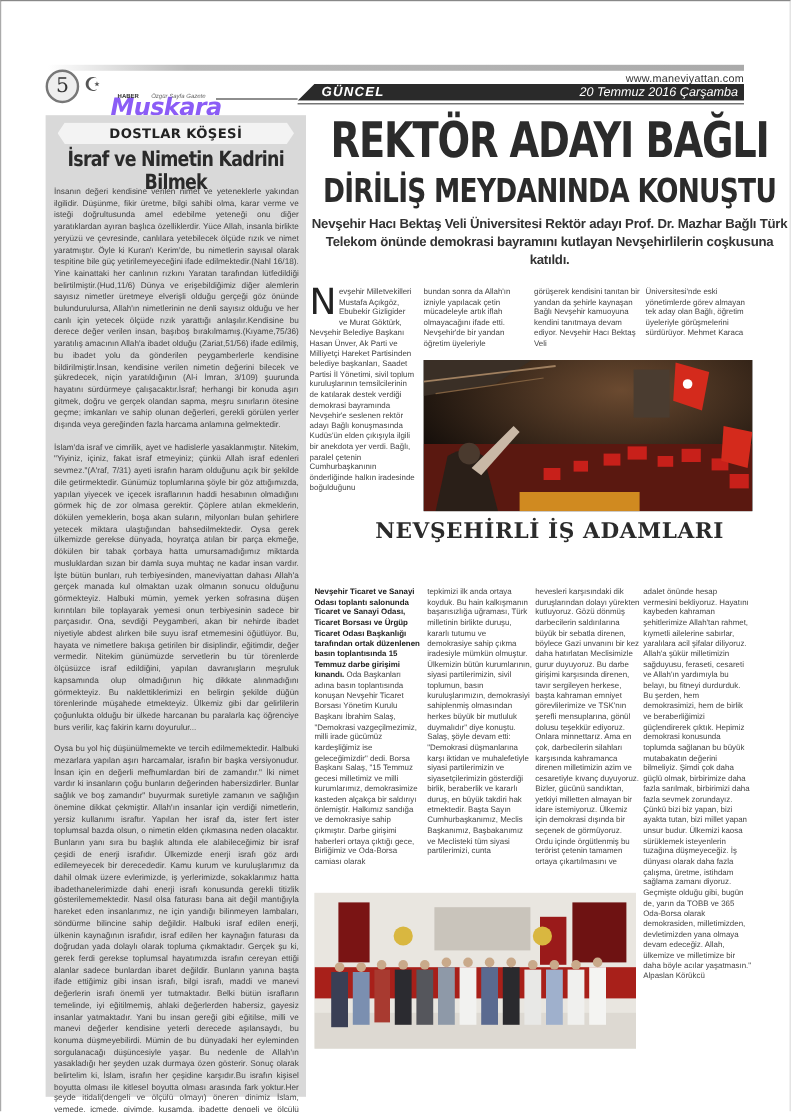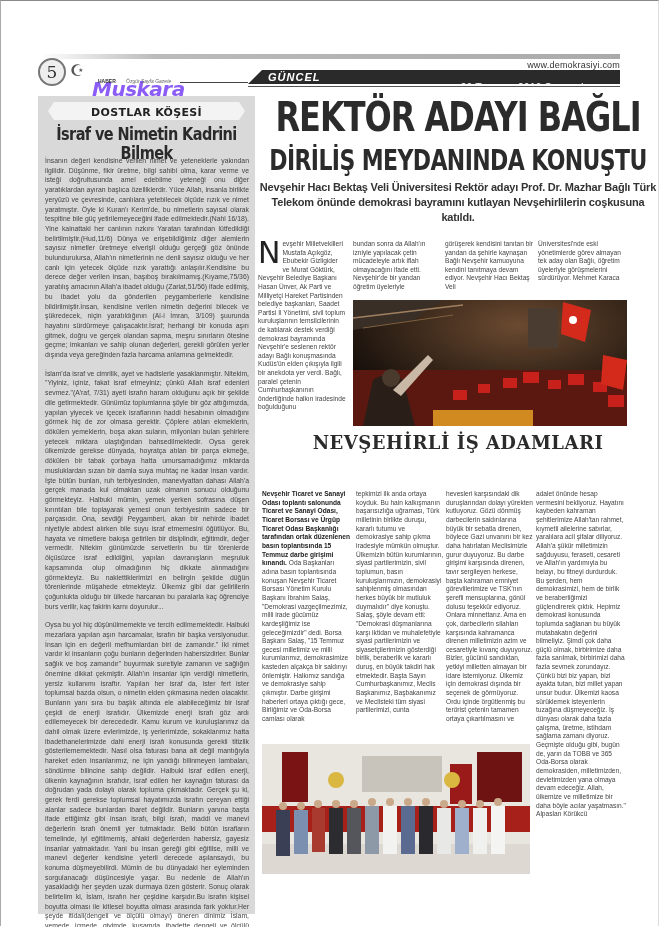--- a/index.html
+++ b/index.html
@@ -3,21 +3,21 @@
 <meta charset="utf-8">
 <style>
   html,body{margin:0;padding:0;}
   body{width:660px;height:927px;background:#fff;position:relative;overflow:hidden;font-family:"Liberation Sans",sans-serif;color:#222;}
   .frame{position:absolute;left:0;top:0;width:659px;height:926px;border-top:1px solid #888;border-left:1px solid #aaa;border-right:1px solid #ddd;box-sizing:border-box;}
   
   .hdr-bar-top{position:absolute;left:40px;top:54px;width:580px;height:5px;background:linear-gradient(90deg,#fff 0%,#bbb 20%,#aaa 100%);}
   .hdr-url{position:absolute;left:470px;top:60px;width:150px;text-align:right;font-size:9px;color:#333;letter-spacing:0.2px;}
   .hdr-slant{position:absolute;left:248px;top:70px;width:372px;height:14px;background:#2a2a2a;clip-path:polygon(14px 0,100% 0,100% 100%,0 100%);}
   .hdr-section{position:absolute;left:268px;top:70px;font-size:11px;font-weight:bold;color:#fff;letter-spacing:1px;line-height:14px;font-style:italic;}
-  .hdr-date{position:absolute;left:417px;top:70px;width:175px;text-align:right;font-size:10.5px;color:#fff;line-height:14px;font-style:italic;margin-top:10px;}
+  .hdr-date{position:absolute;left:440px;top:70px;width:175px;text-align:right;font-size:10.5px;color:#fff;line-height:14px;font-style:italic;}
   .hdr-line{position:absolute;left:248px;top:86px;width:372px;height:1px;background:#555;}
   .pg-num{position:absolute;left:38px;top:58px;width:24px;height:24px;border-radius:50%;border:2px solid #777;background:#eee;text-align:center;line-height:24px;font-family:"DejaVu Serif",serif;font-size:17px;color:#333;}
   .logo{position:absolute;left:70px;top:57px;}
   .logo-swirl{position:absolute;left:0;top:4px;font-size:16px;color:#555;}
   .logo-main{position:absolute;left:22px;top:0;font-family:"DejaVu Sans",sans-serif;font-weight:bold;font-size:20px;color:#8b5cf6;letter-spacing:-0.5px;font-style:italic;margin-top:20px;}
   .logo-sub{position:absolute;left:28px;top:21px;font-size:5px;font-weight:bold;color:#333;white-space:nowrap;}
   .logo-tag{position:absolute;left:56px;top:21px;font-size:5px;font-style:italic;color:#666;white-space:nowrap;}
   .logo-line{position:absolute;left:180px;top:82px;width:68px;height:1px;background:#444;}
 
   
@@ -49,21 +49,21 @@
   .s2c4{left:536px;width:90px;}
   .s2c1 b{color:#222;}
   .photo2{position:absolute;left:262px;top:744px;width:268px;height:130px;overflow:hidden;background:#e8e6e2;}
 </style>
 </head>
 <body>
 
 <div class="frame"></div>
 
 <div class="hdr-bar-top"></div>
-<div class="hdr-url">www.demokrasiyi.com</div>
+<div class="hdr-url">www.maneviyattan.com</div>
 <div class="hdr-slant"></div>
 <div class="hdr-section">GÜNCEL</div>
 <div class="hdr-date">20 Temmuz 2016 Çarşamba</div>
 <div class="hdr-line"></div>
 <div class="pg-num">5</div>
 <div class="logo">
   <span class="logo-swirl">☪</span>
   <span class="logo-main">Muskara</span>
   <span class="logo-sub">HABER</span>
   <span class="logo-tag">Özgür Sayfa Gazete</span>

